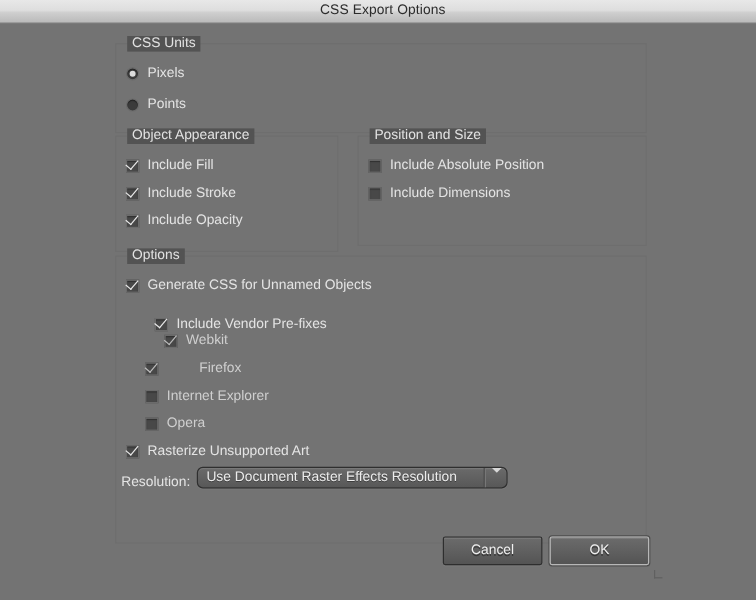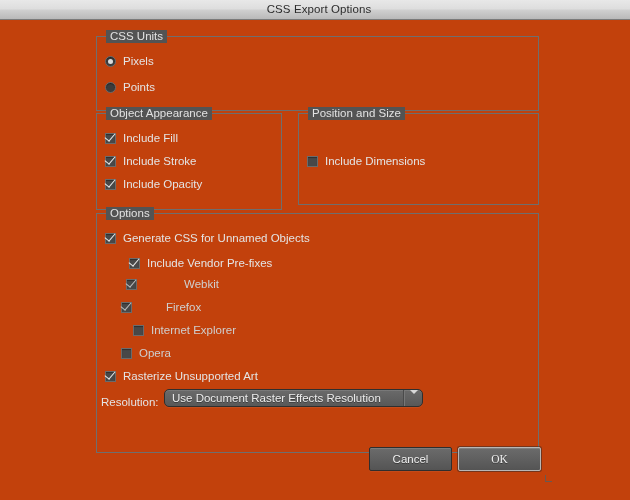--- a/index.html
+++ b/index.html
@@ -43,21 +43,21 @@
     color: #2c2c2c;
     letter-spacing: 0.1px;
   }
 
   
   .surface {
     position: absolute;
     left: 0; top: 20px;
     width: 630px;
     height: 480px;
-    background: #c2410c;
+    background: #737373;
   }
 
   
   .group {
     position: absolute;
     border: 1px solid #6e6e6e;
     box-sizing: border-box;
     background: transparent;
   }
   .group::after {
@@ -201,21 +201,20 @@
     font-size: 11.5px;
     display: flex;
     align-items: center;
     justify-content: center;
     box-sizing: border-box;
     text-shadow: 0 1px 0 rgba(0,0,0,0.4);
   }
   .btn.default {
     border-color: #b7b7b7;
     box-shadow: inset 0 1px 0 rgba(255,255,255,0.14), 0 0 0 1px rgba(40,40,40,0.5);
-    font-family: Liberation Serif, serif;
   }
 
   
   .grip {
     position: absolute;
     width: 6px;
     height: 6px;
     border-left: 1px solid #5d5d5d;
     border-bottom: 1px solid #5d5d5d;
     opacity: 0.85;
@@ -261,51 +260,55 @@
 
       <div class="row" style="left:8px; top:64px;">
         <span class="checkbox checked"></span>
         <span class="ctrl-label">Include Opacity</span>
       </div>
     </div>
 
     <div class="group" style="left:298px; top:93px; width:241px; height:92px;padding-left:8px;">
       <div class="group-title">Position and Size</div>
 
+      <div class="row" style="left:8px; top:18px;">
+        <span class="checkbox"></span>
+        <span class="ctrl-label">Include Absolute Position</span>
+      </div>
 
       <div class="row" style="left:8px; top:41px;">
         <span class="checkbox"></span>
         <span class="ctrl-label">Include Dimensions</span>
       </div>
     </div>
 
     <div class="group" style="left:96px; top:193px; width:443px; height:240px;">
       <div class="group-title">Options</div>
 
       <div class="row" style="left:8px; top:18px;">
         <span class="checkbox checked"></span>
         <span class="ctrl-label">Generate CSS for Unnamed Objects</span>
       </div>
 
-      <div class="row" style="left:8px; top:43px;padding-left:24px;">
+      <div class="row" style="left:8px; top:50px;padding-left:24px;">
         <span class="checkbox checked"></span>
         <span class="ctrl-label">Include Vendor Pre-fixes</span>
       </div>
 
-      <div class="row" style="left:29px; top:64px;gap:40px;">
+      <div class="row" style="left:40px; top:64px;">
         <span class="checkbox checked dim-check"></span>
         <span class="ctrl-label dim">Webkit</span>
       </div>
 
       <div class="row" style="left:24px; top:87px;gap:27px;">
         <span class="checkbox checked dim-check"></span>
         <span class="ctrl-label dim">Firefox</span>
       </div>
 
-      <div class="row" style="left:36px; top:110px;text-align:right;">
+      <div class="row" style="left:24px; top:110px;text-align:right;">
         <span class="checkbox"></span>
         <span class="ctrl-label dim">Internet Explorer</span>
       </div>
 
       <div class="row" style="left:24px; top:133px;text-align:right;">
         <span class="checkbox"></span>
         <span class="ctrl-label dim">Opera</span>
       </div>
 
       <div class="row" style="left:8px; top:156px;">

